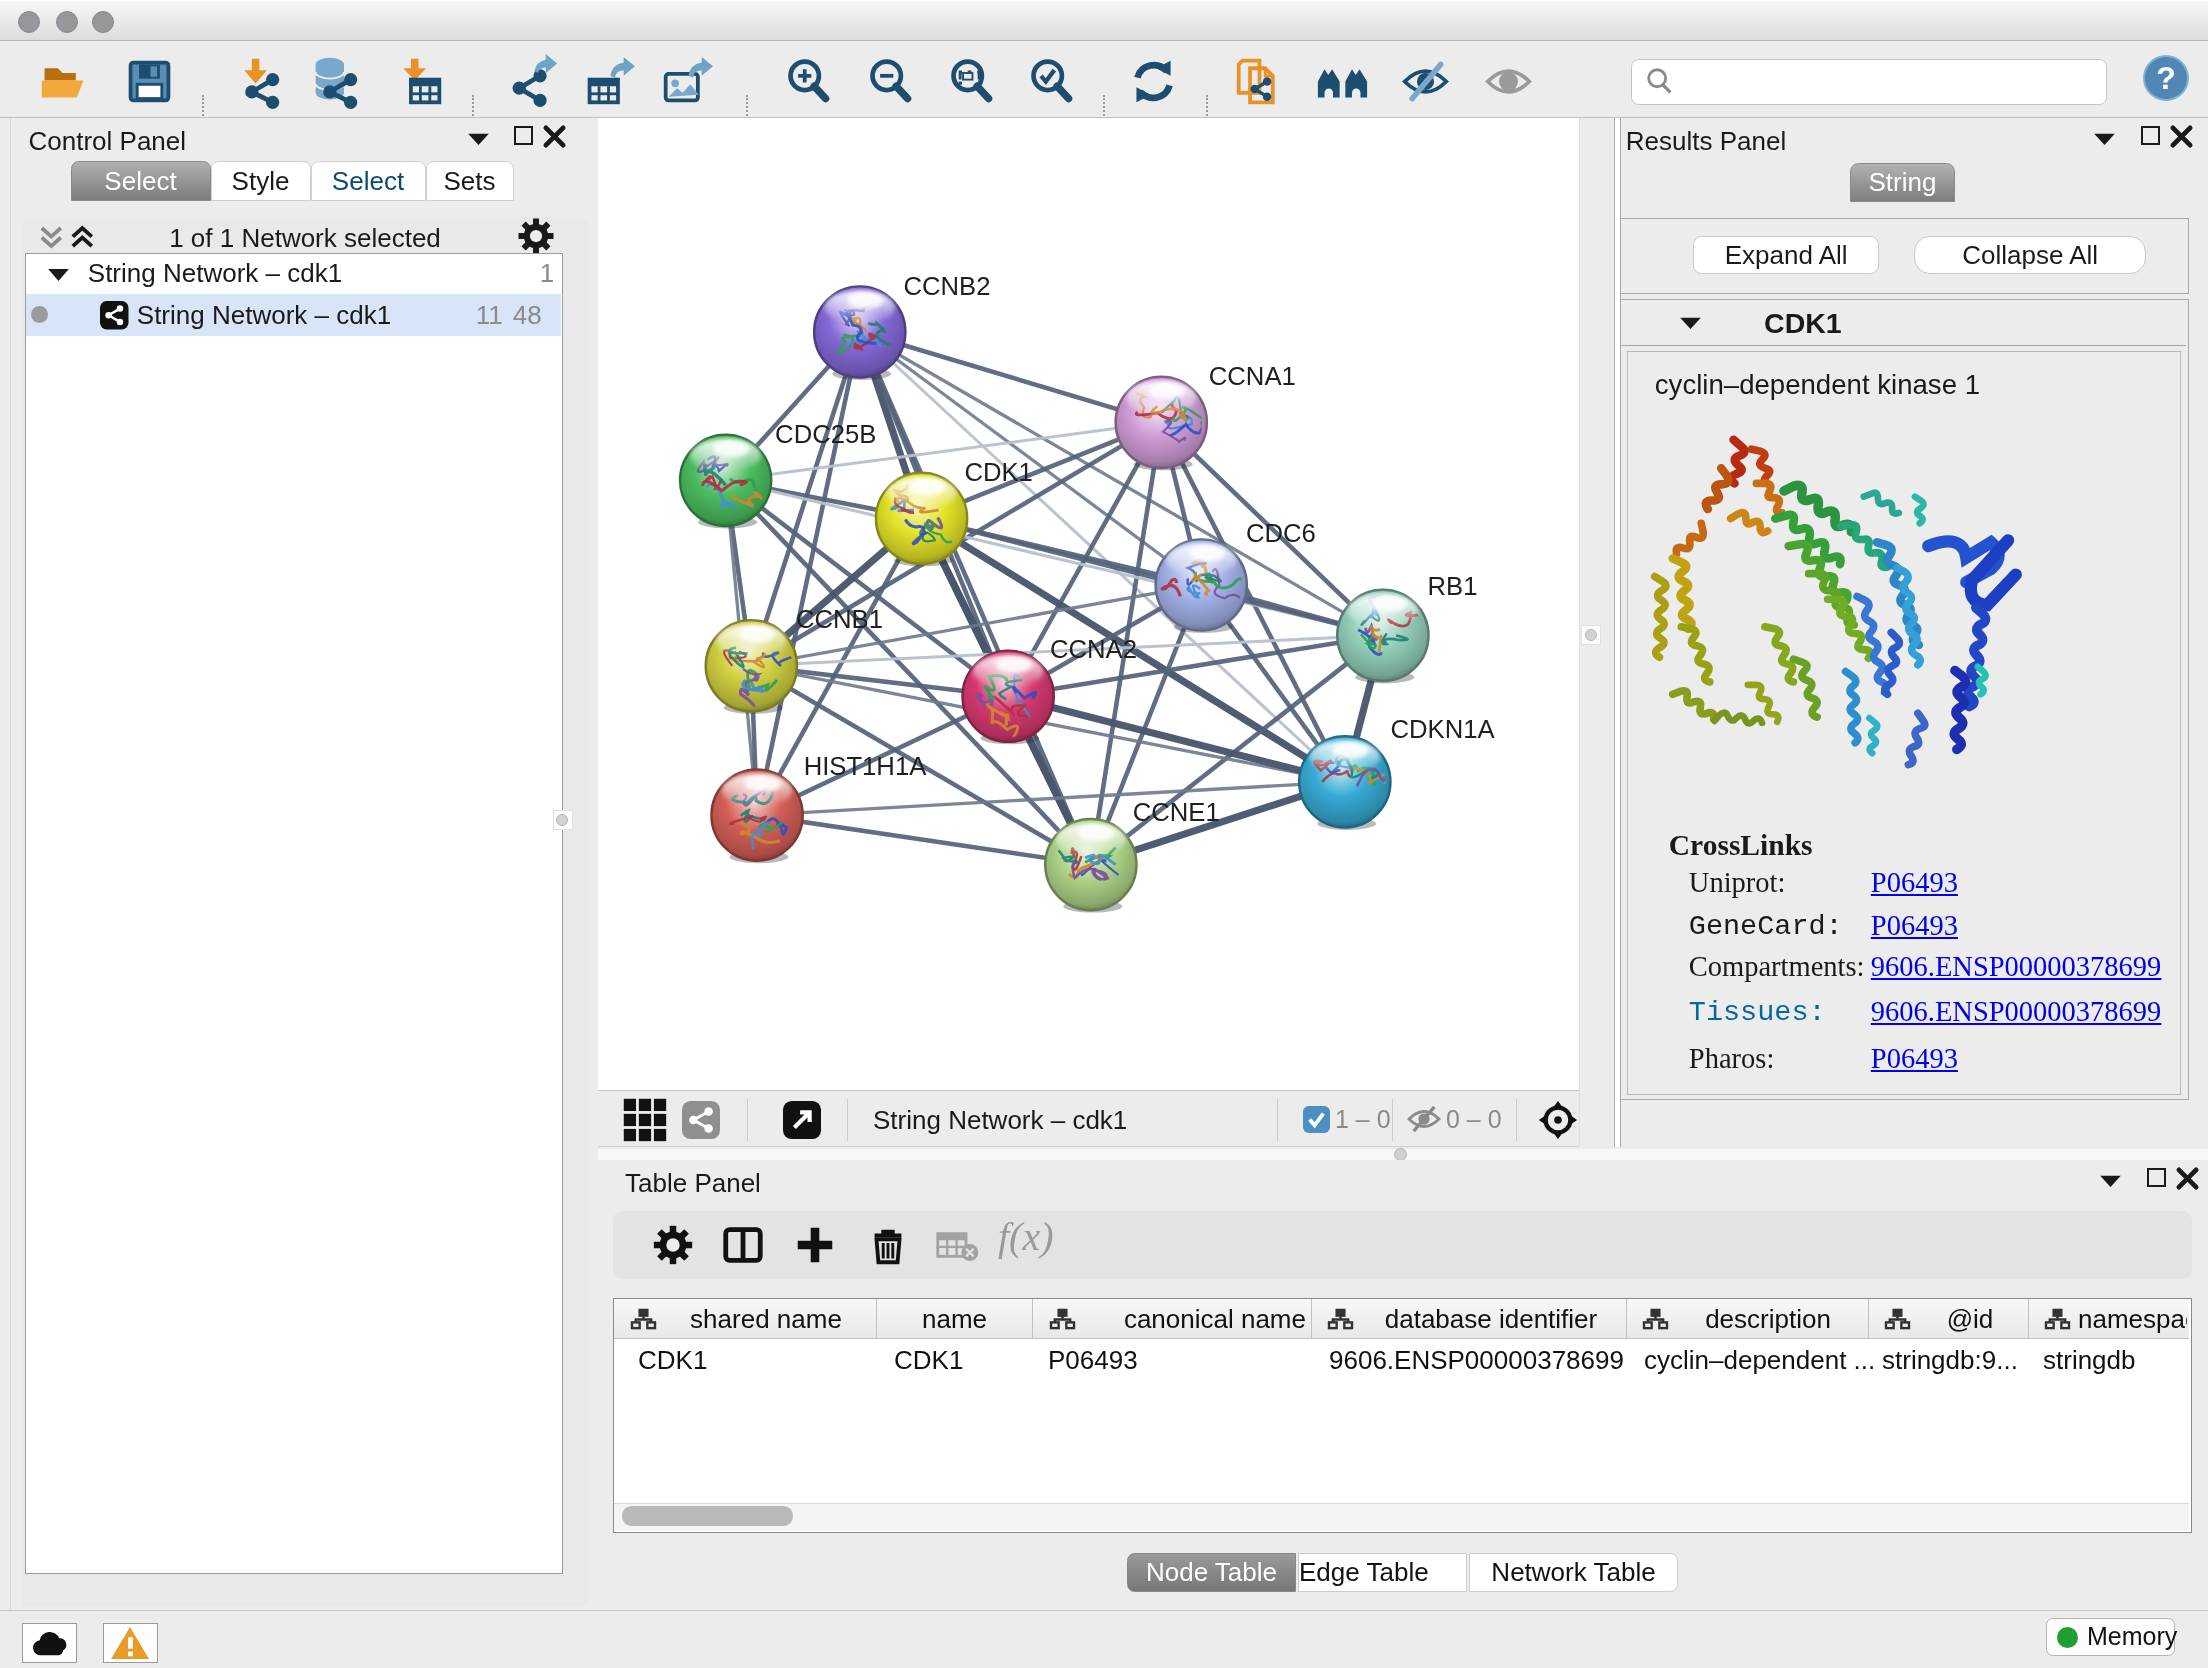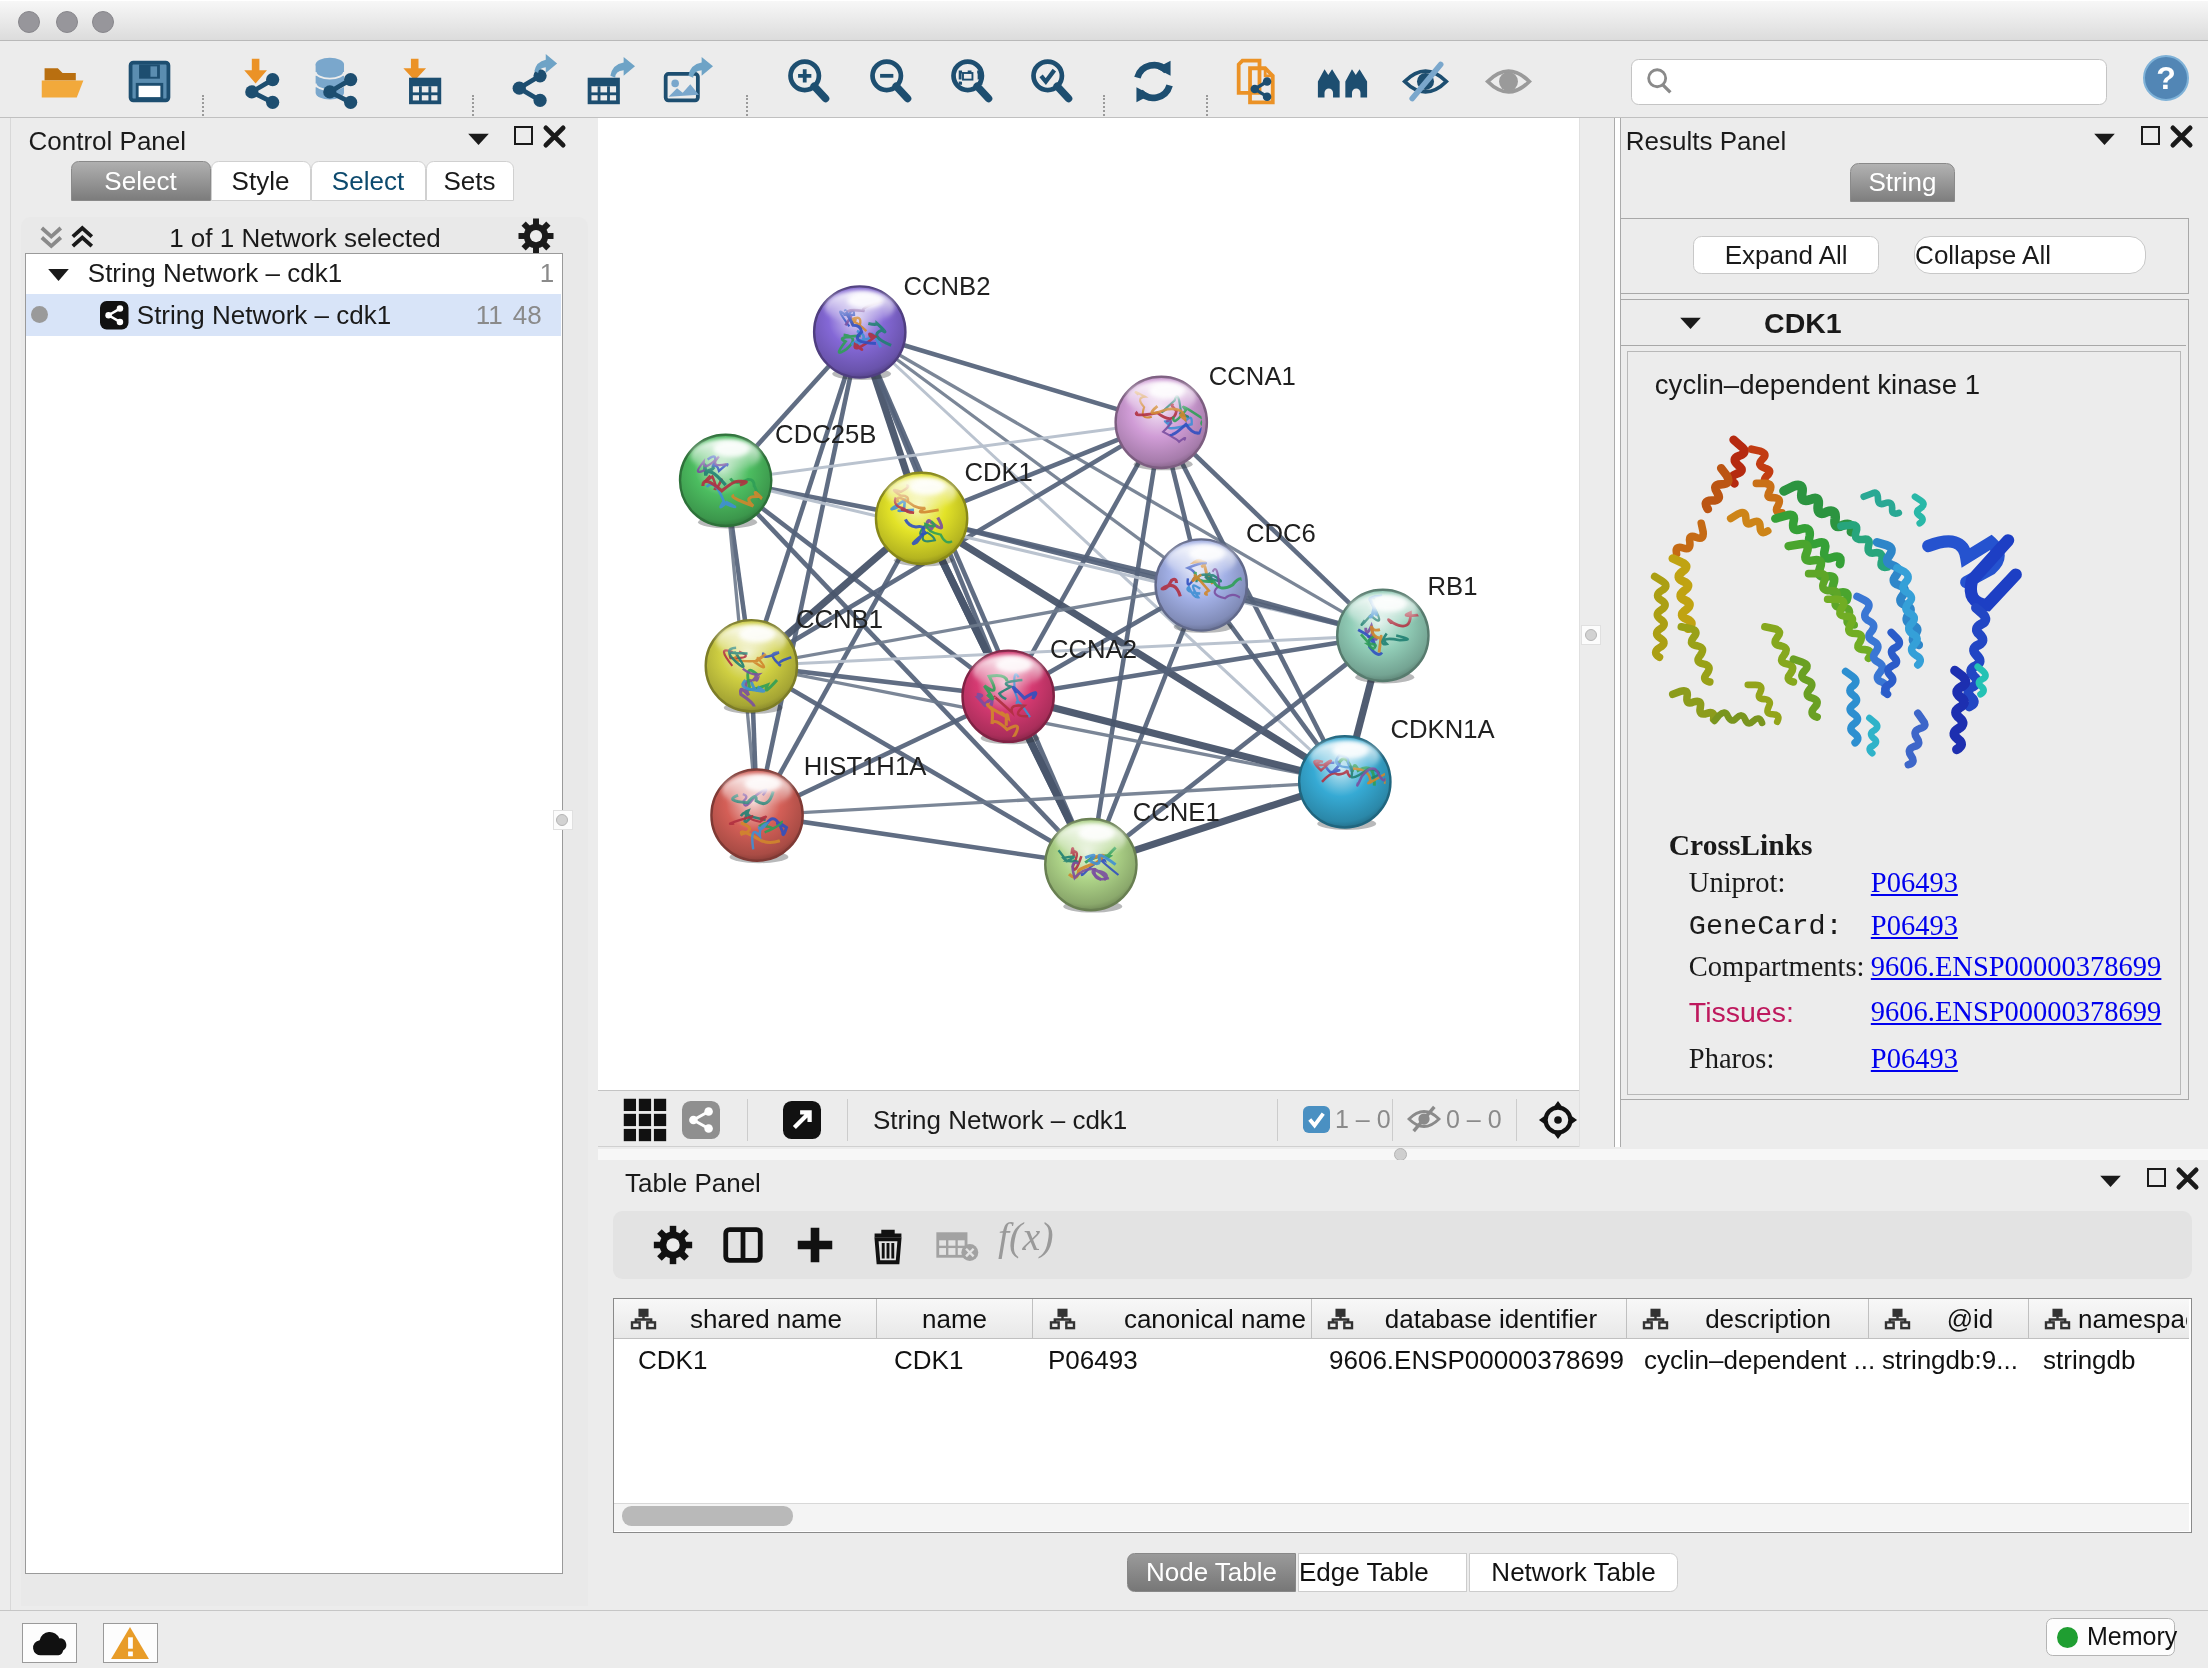--- a/index.html
+++ b/index.html
@@ -605,21 +605,21 @@
       <path d="M2 3 h22 l-11 12 z" fill="#1a1a1a"></path>
     </svg>
     <div class="abs" style="left:519px;top:7.6px;width:19px;height:19px;border:2.9px solid #1a1a1a"></div>
     <svg width="23" height="23" viewBox="0 0 24 24" style="left:548px;top:6.7px">
       <path d="M3 3 L21 21 M21 3 L3 21" stroke="#1a1a1a" stroke-width="5" stroke-linecap="round"></path>
     </svg>
     <div class="abs" style="left:228px;top:45px;width:105px;height:39px;background:linear-gradient(#b2b2b2,#7e7e7e);border:1px solid #8a8a8a;border-radius:8.6px 8.6px 0 0;color:#fff;font-size:26px;text-align:center;line-height:37px">String</div>
     <div class="abs" style="left:0px;top:84px;width:571px;height:1029px;"></div>
     <div class="abs" style="left:-1.9px;top:100px;width:569px;height:76px;border:1.9px solid #a8a8a8;background:#ececec">
       <div class="abs" style="left:72px;top:17px;width:186px;height:38px;background:#ffffff;border:1px solid #c8c8c8;border-radius:8.6px;font-size:26px;color:#1a1a1a;text-align:center;line-height:36px">Expand All</div>
-      <div class="abs" style="left:293px;top:17px;width:232px;height:38px;background:#ffffff;border:1px solid #c8c8c8;border-radius:16px;font-size:26px;color:#1a1a1a;text-align:left;line-height:36px">Collapse All</div>
+      <div class="abs" style="left:293px;top:17px;width:232px;height:38px;background:#ffffff;border:1px solid #c8c8c8;border-radius:16px;font-size:26px;color:#1a1a1a;text-align:center;line-height:36px">Collapse All</div>
     </div>
     <div class="abs" style="left:-1.9px;top:181px;width:569px;height:801px;border:1.9px solid #a8a8a8;background:#ececec">
       <div class="abs" style="left:0;top:0;width:565px;height:46px;border-bottom:1.9px solid #a8a8a8">
         <svg width="25" height="15" viewBox="0 0 26 16" style="left:57px;top:15px">
           <path d="M2 3 h22 l-11 12 z" fill="#1a1a1a"></path>
         </svg>
         <div class="abs" style="left:143px;top:6.7px;font-size:28.5px;font-weight:700;color:#1a1a1a">CDK1</div>
       </div>
       <div class="abs" style="left:5.7px;top:51px;width:554px;height:744px;border:1px solid #b8b8b8;background:#ececec">
         <div class="abs" style="left:27px;top:17px;font-size:27.6px;color:#1a1a1a">cyclin–dependent kinase 1</div>
@@ -661,21 +661,21 @@
             <path d="M232 299 Q232 299 238 304 Q243 308 237 312 Q231 315 236 320 Q242 324 236 328 Q229 331 235 336" stroke="#2fb3c9" stroke-width="7" fill="none" stroke-linecap="round"></path>
           </g>
         </svg>
         <div class="abs" style="left:41px;top:477px;font-family:'Liberation Serif',serif;font-size:29.5px;font-weight:700;color:#1a1a1a">CrossLinks</div>
         <div class="abs" style="left:61px;top:515px;font-family:'Liberation Serif',serif;font-size:28.5px;color:#1a1a1a">Uniprot:</div>
         <div class="abs" style="left:243px;top:515px;font-family:'Liberation Serif',serif;font-size:28.5px;color:#0000ee;text-decoration:underline">P06493</div>
         <div class="abs" style="left:61px;top:558px;font-family:Liberation Mono, monospace;font-size:28.5px;color:#1a1a1a">GeneCard:</div>
         <div class="abs" style="left:243px;top:558px;font-family:'Liberation Serif',serif;font-size:28.5px;color:#0000ee;text-decoration:underline">P06493</div>
         <div class="abs" style="left:61px;top:599px;font-family:'Liberation Serif',serif;font-size:28.5px;color:#1a1a1a">Compartments:</div>
         <div class="abs" style="left:243px;top:599px;font-family:'Liberation Serif',serif;font-size:28.5px;color:#0000ee;text-decoration:underline">9606.ENSP00000378699</div>
-        <div class="abs" style="left:61px;top:644px;font-family:Liberation Sans, sans-serif;font-size:28.5px;color:#be185d">Tissues:</div>
+        <div class="abs" style="left:61px;top:644px;font-family:Liberation Mono, monospace;font-size:28.5px;color:#0369a1">Tissues:</div>
         <div class="abs" style="left:243px;top:644px;font-family:'Liberation Serif',serif;font-size:28.5px;color:#0000ee;text-decoration:underline">9606.ENSP00000378699</div>
         <div class="abs" style="left:61px;top:691px;font-family:'Liberation Serif',serif;font-size:28.5px;color:#1a1a1a">Pharos:</div>
         <div class="abs" style="left:243px;top:691px;font-family:'Liberation Serif',serif;font-size:28.5px;color:#0000ee;text-decoration:underline">P06493</div>
       </div>
     </div>
   </div>
 <div class="abs" style="left:598px;top:1160px;width:1610px;height:450px;background:#ececec">
     <div class="abs" style="left:27px;top:7.6px;font-size:26px;color:#1a1a1a">Table Panel</div>
     <svg width="25" height="15" viewBox="0 0 26 16" style="left:1500px;top:13.3px">
       <path d="M2 3 h22 l-11 12 z" fill="#1a1a1a"></path>

